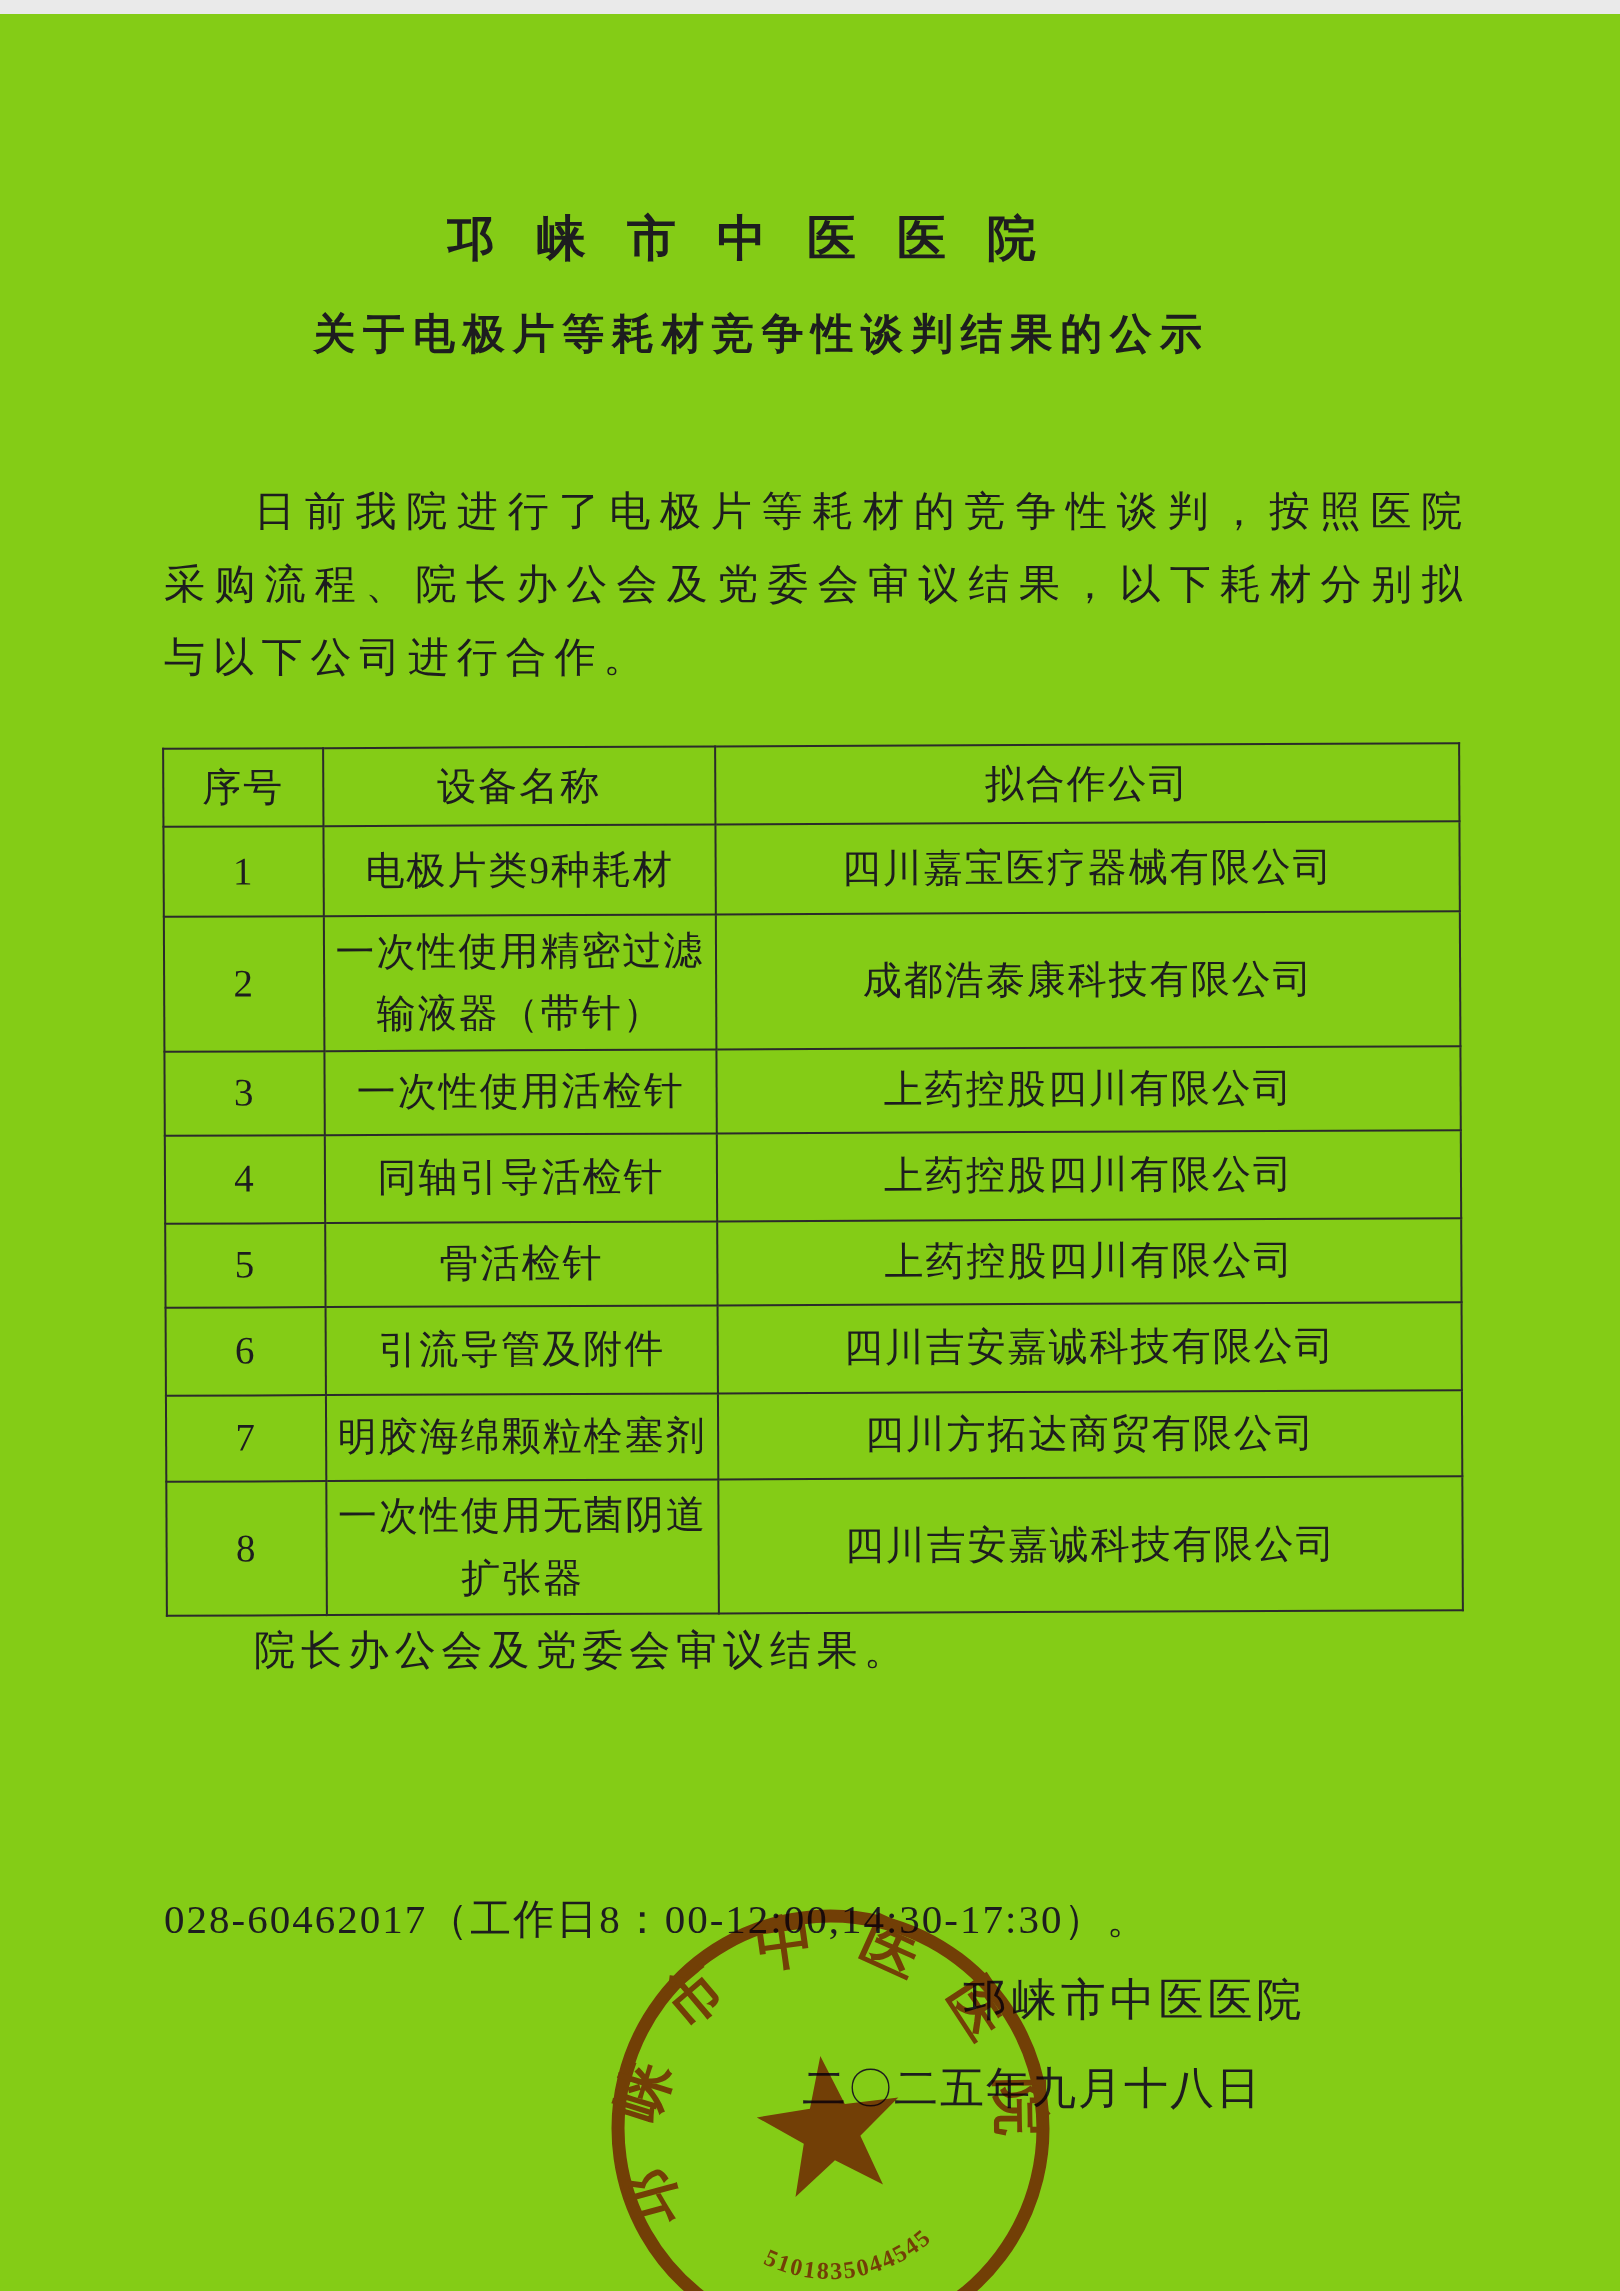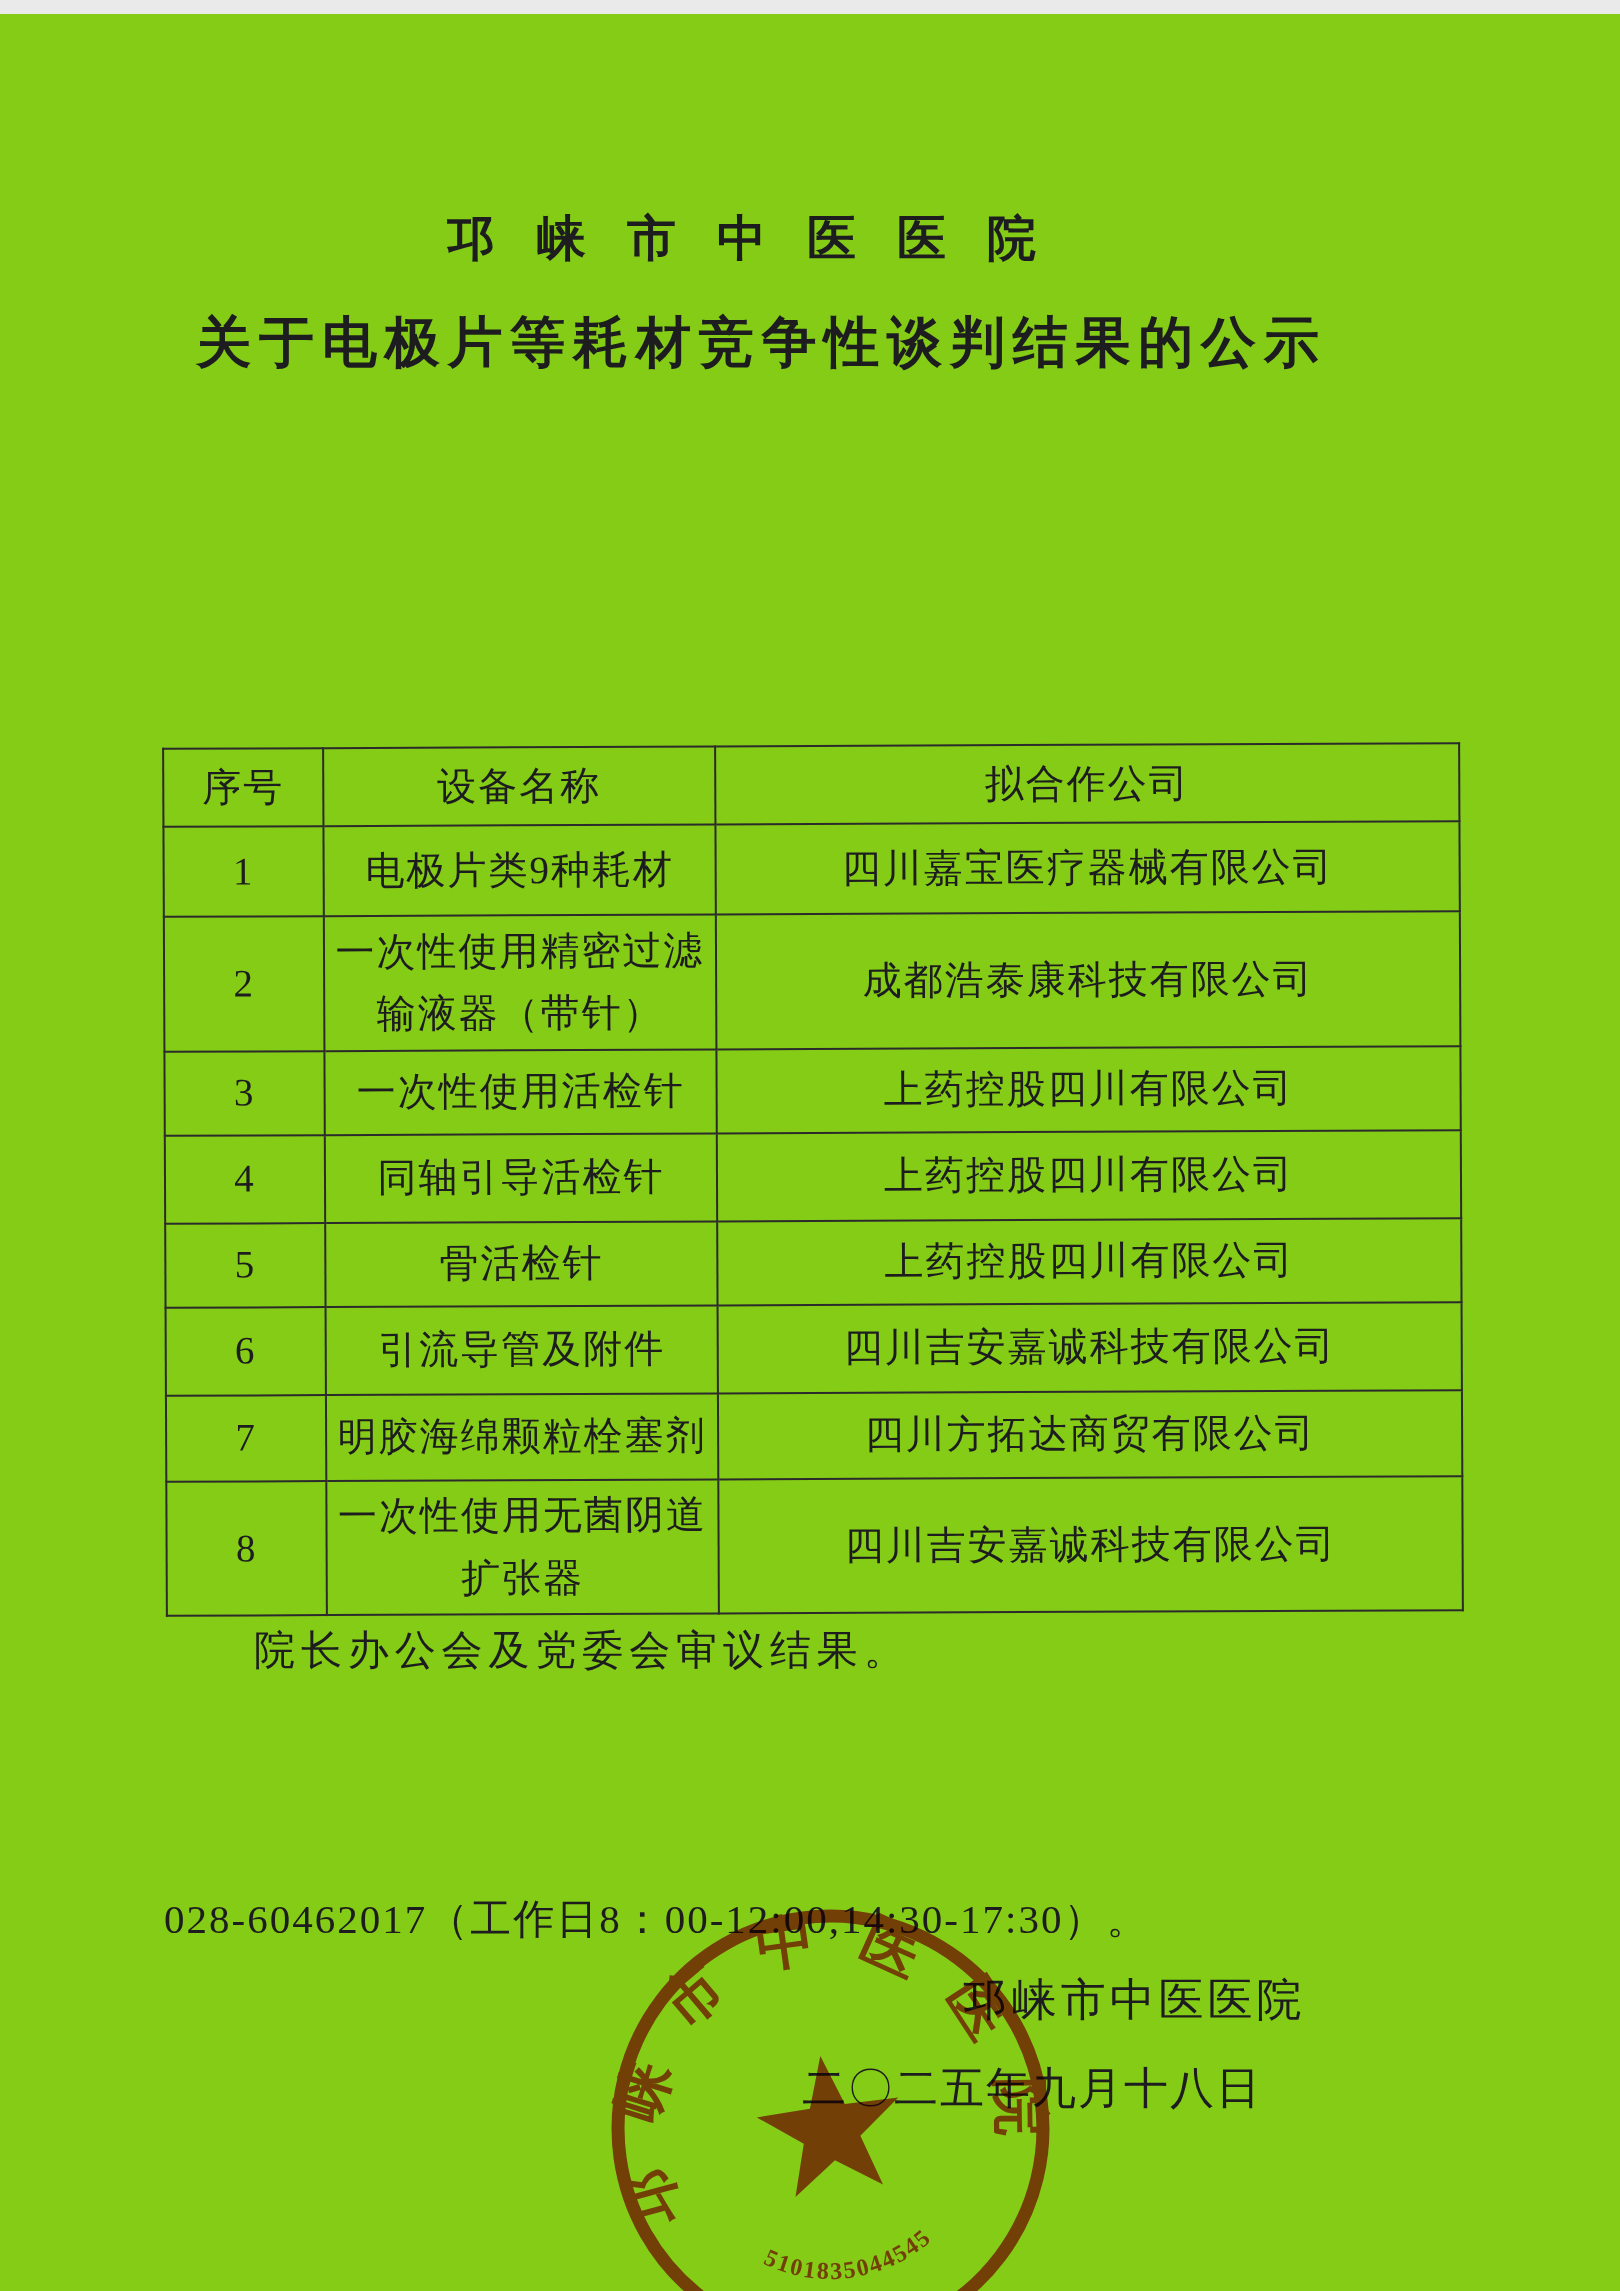--- a/index.html
+++ b/index.html
@@ -9,21 +9,21 @@
     background:#84cc16; color:#1d1d1f; overflow:hidden;
     font-family:"Liberation Serif","DejaVu Serif",serif;
   }
   .title1 {
     position:absolute; top:192px; left:164px; width:1196px;
     text-align:center; font-size:49px; font-weight:bold; letter-spacing:41px;
     white-space:nowrap;
   }
   .title2 {
     position:absolute; top:292px; left:105px; width:1313px;
-    text-align:center; font-size:55px; font-weight:bold; letter-spacing:7.8px;
+    text-align:center; font-size:42px; font-weight:bold; letter-spacing:7.8px;
     white-space:nowrap;
   }
   .intro {
     position:absolute; top:461px; left:164px; width:1306px;
     font-size:41px; line-height:73px; letter-spacing:7.8px;
     text-align:justify; text-indent:90px;
   }
   table.doc-table {
     position:absolute; top:731px; left:164px; width:1296px;
     border-collapse:collapse; table-layout:fixed;
@@ -47,20 +47,21 @@
   .seal text { font-family:"Liberation Serif","DejaVu Serif",serif; font-weight:bold; }
 </style>
 </head>
 <body>
 
 <div class="page">
 
   <div class="title1">邛崃市中医医院</div>
   <div class="title2">关于电极片等耗材竞争性谈判结果的公示</div>
 
+  <p class="intro">日前我院进行了电极片等耗材的竞争性谈判，按照医院采购流程、院长办公会及党委会审议结果，以下耗材分别拟与以下公司进行合作。</p>
 
   <table class="doc-table">
     <colgroup>
       <col style="width:160px">
         <col style="width:392px">
         <col style="width:744px">
     </colgroup>
     <tbody>
       <tr style="height:78px">
         <td>序号</td>

